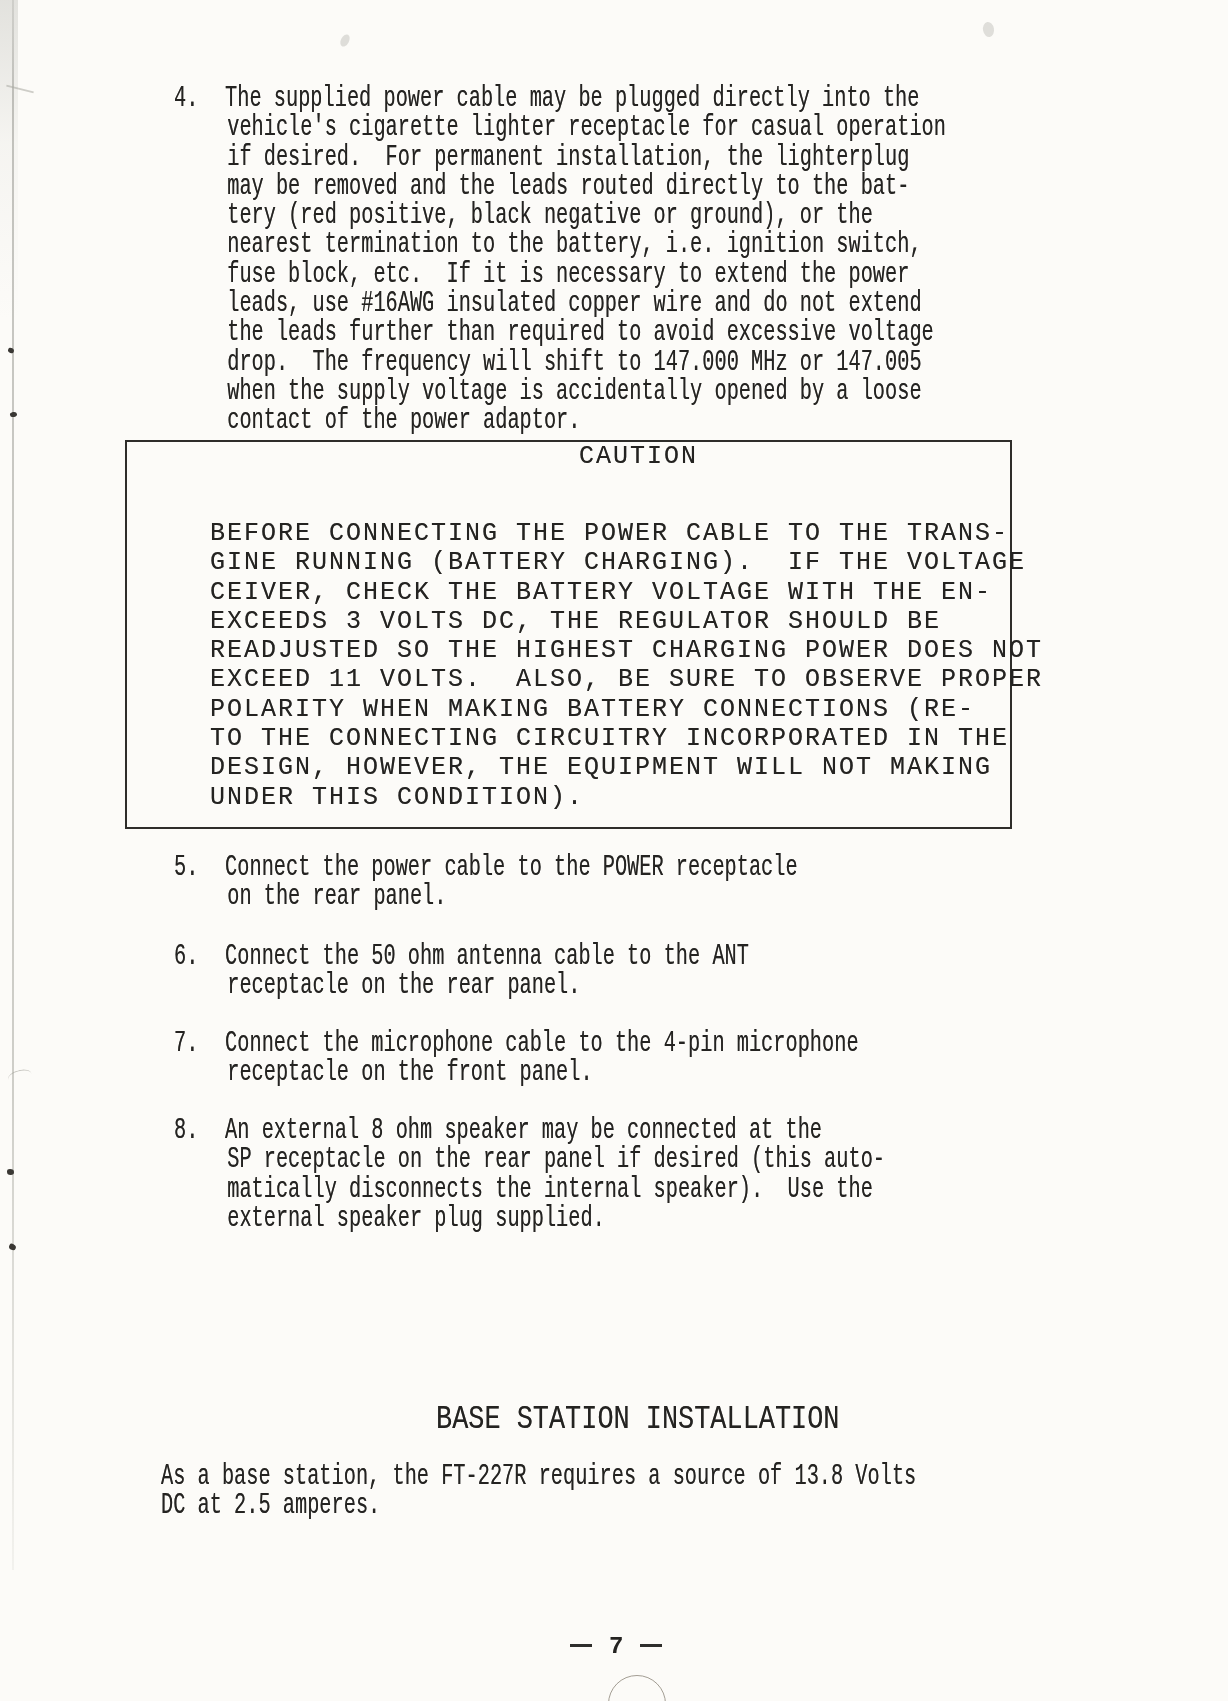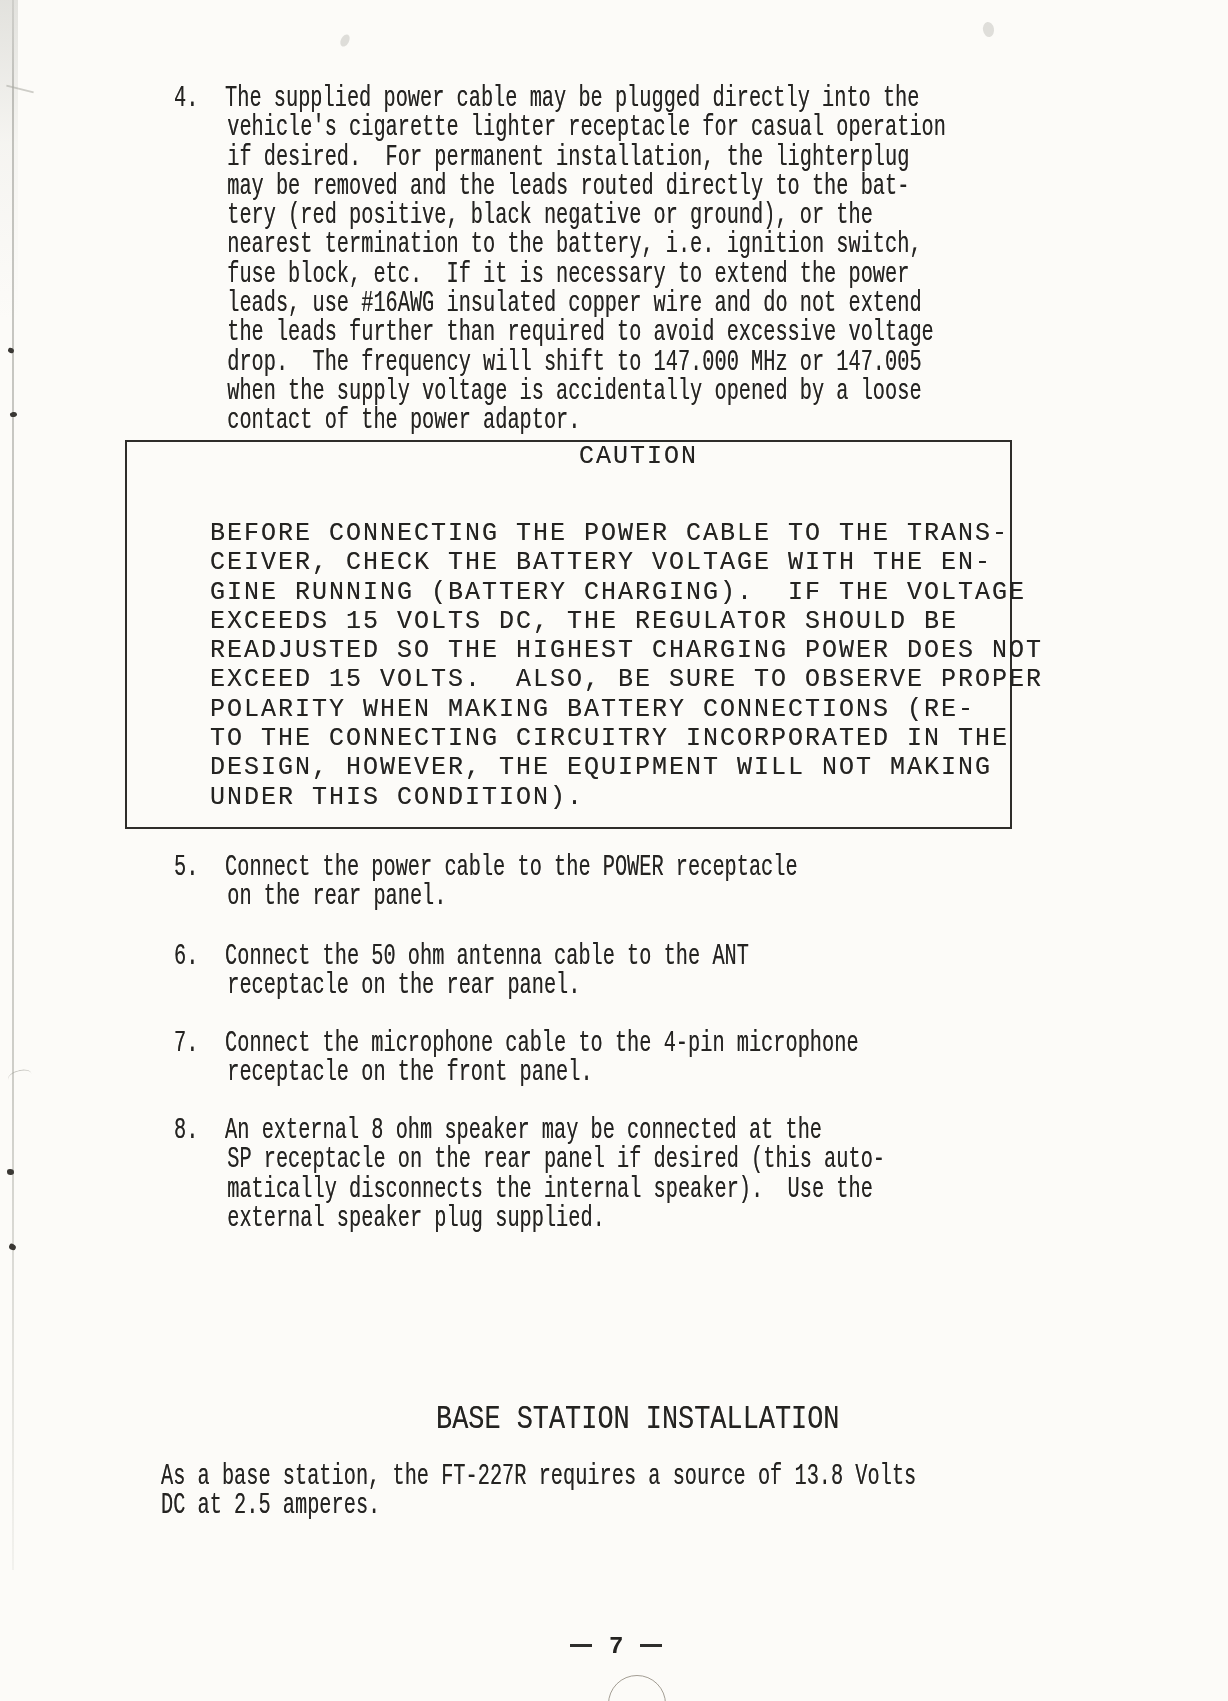--- a/index.html
+++ b/index.html
@@ -89,25 +89,25 @@
 
   <div class="tw item" style="left:174px;top:84px;">
     <span class="inum">4.</span>
     <div class="ilines"><div>The supplied power cable may be plugged directly into the</div><div>vehicle's cigarette lighter receptacle for casual operation</div><div>if desired.  For permanent installation, the lighterplug</div><div>may be removed and the leads routed directly to the bat-</div><div>tery (red positive, black negative or ground), or the</div><div>nearest termination to the battery, i.e. ignition switch,</div><div>fuse block, etc.  If it is necessary to extend the power</div><div>leads, use #16AWG insulated copper wire and do not extend</div><div>the leads further than required to avoid excessive voltage</div><div>drop.  The frequency will shift to 147.000 MHz or 147.005</div><div>when the supply voltage is accidentally opened by a loose</div><div>contact of the power adaptor.</div></div>
   </div>
 
   <div class="caution">
     <div class="ctitle">CAUTION</div>
     <div class="cbody">
         <div>BEFORE CONNECTING THE POWER CABLE TO THE TRANS-</div>
+        <div>GINE RUNNING (BATTERY CHARGING).  IF THE VOLTAGE</div>
         <div>CEIVER, CHECK THE BATTERY VOLTAGE WITH THE EN-</div>
-        <div>GINE RUNNING (BATTERY CHARGING).  IF THE VOLTAGE</div>
-        <div>EXCEEDS 15 VOLTS DC, THE REGULATOR SHOULD BE</div>
+        <div>EXCEEDS 3 VOLTS DC, THE REGULATOR SHOULD BE</div>
         <div>READJUSTED SO THE HIGHEST CHARGING POWER DOES NOT</div>
-        <div>EXCEED 15 VOLTS.  ALSO, BE SURE TO OBSERVE PROPER</div>
+        <div>EXCEED 11 VOLTS.  ALSO, BE SURE TO OBSERVE PROPER</div>
         <div>POLARITY WHEN MAKING BATTERY CONNECTIONS (RE-</div>
         <div>TO THE CONNECTING CIRCUITRY INCORPORATED IN THE</div>
         <div>DESIGN, HOWEVER, THE EQUIPMENT WILL NOT MAKING</div>
         <div>UNDER THIS CONDITION).</div>
       </div>
   </div>
 
   <div class="tw item" style="left:174px;top:853px;">
     <span class="inum">5.</span>
     <div class="ilines"><div>Connect the power cable to the POWER receptacle</div><div>on the rear panel.</div></div>

